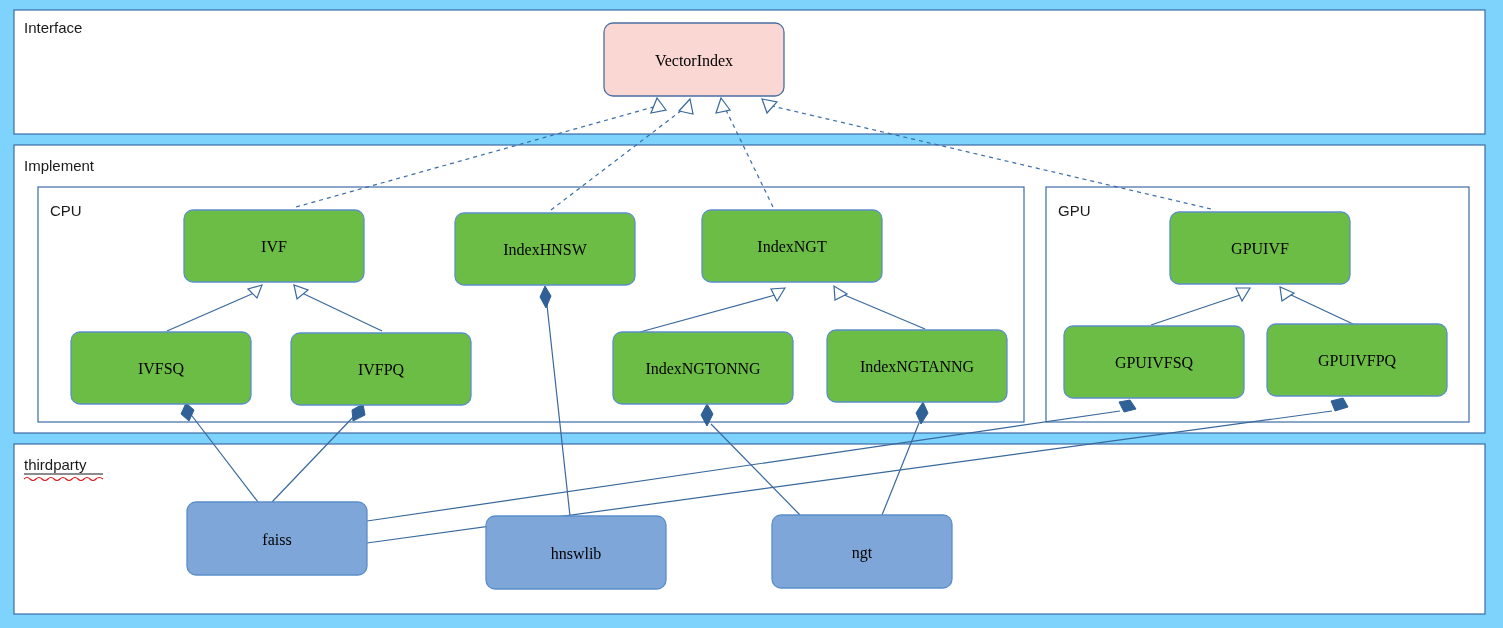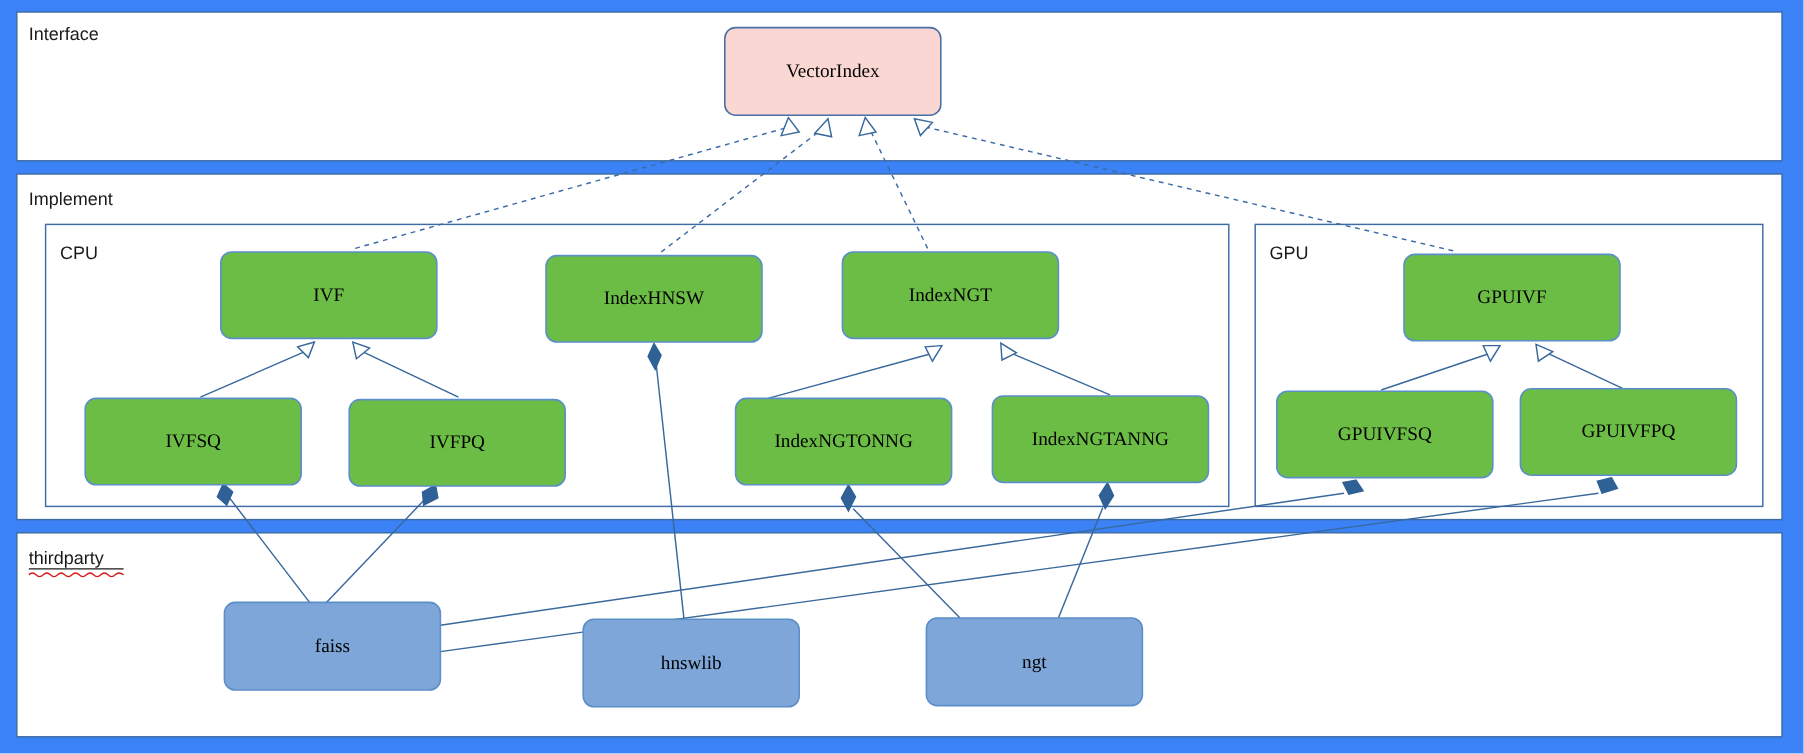--- a/index.html
+++ b/index.html
@@ -5,21 +5,21 @@
   * { box-sizing: border-box; }
   html, body {
     margin: 0; padding: 0;
     background: #ffffff;
     font-family: "Liberation Sans", sans-serif;
   }
   #stage {
     position: relative;
     width: 1503px;
     height: 628px;
-    background: #3b82f6;
+    background: #7dd3fc;
     overflow: hidden;
   }
   #diagram-svg {
     position: absolute;
     left: 0; top: 0;
     width: 1503px;
     height: 628px;
   }
   .group-label {
     font-family: "Liberation Sans", sans-serif;

